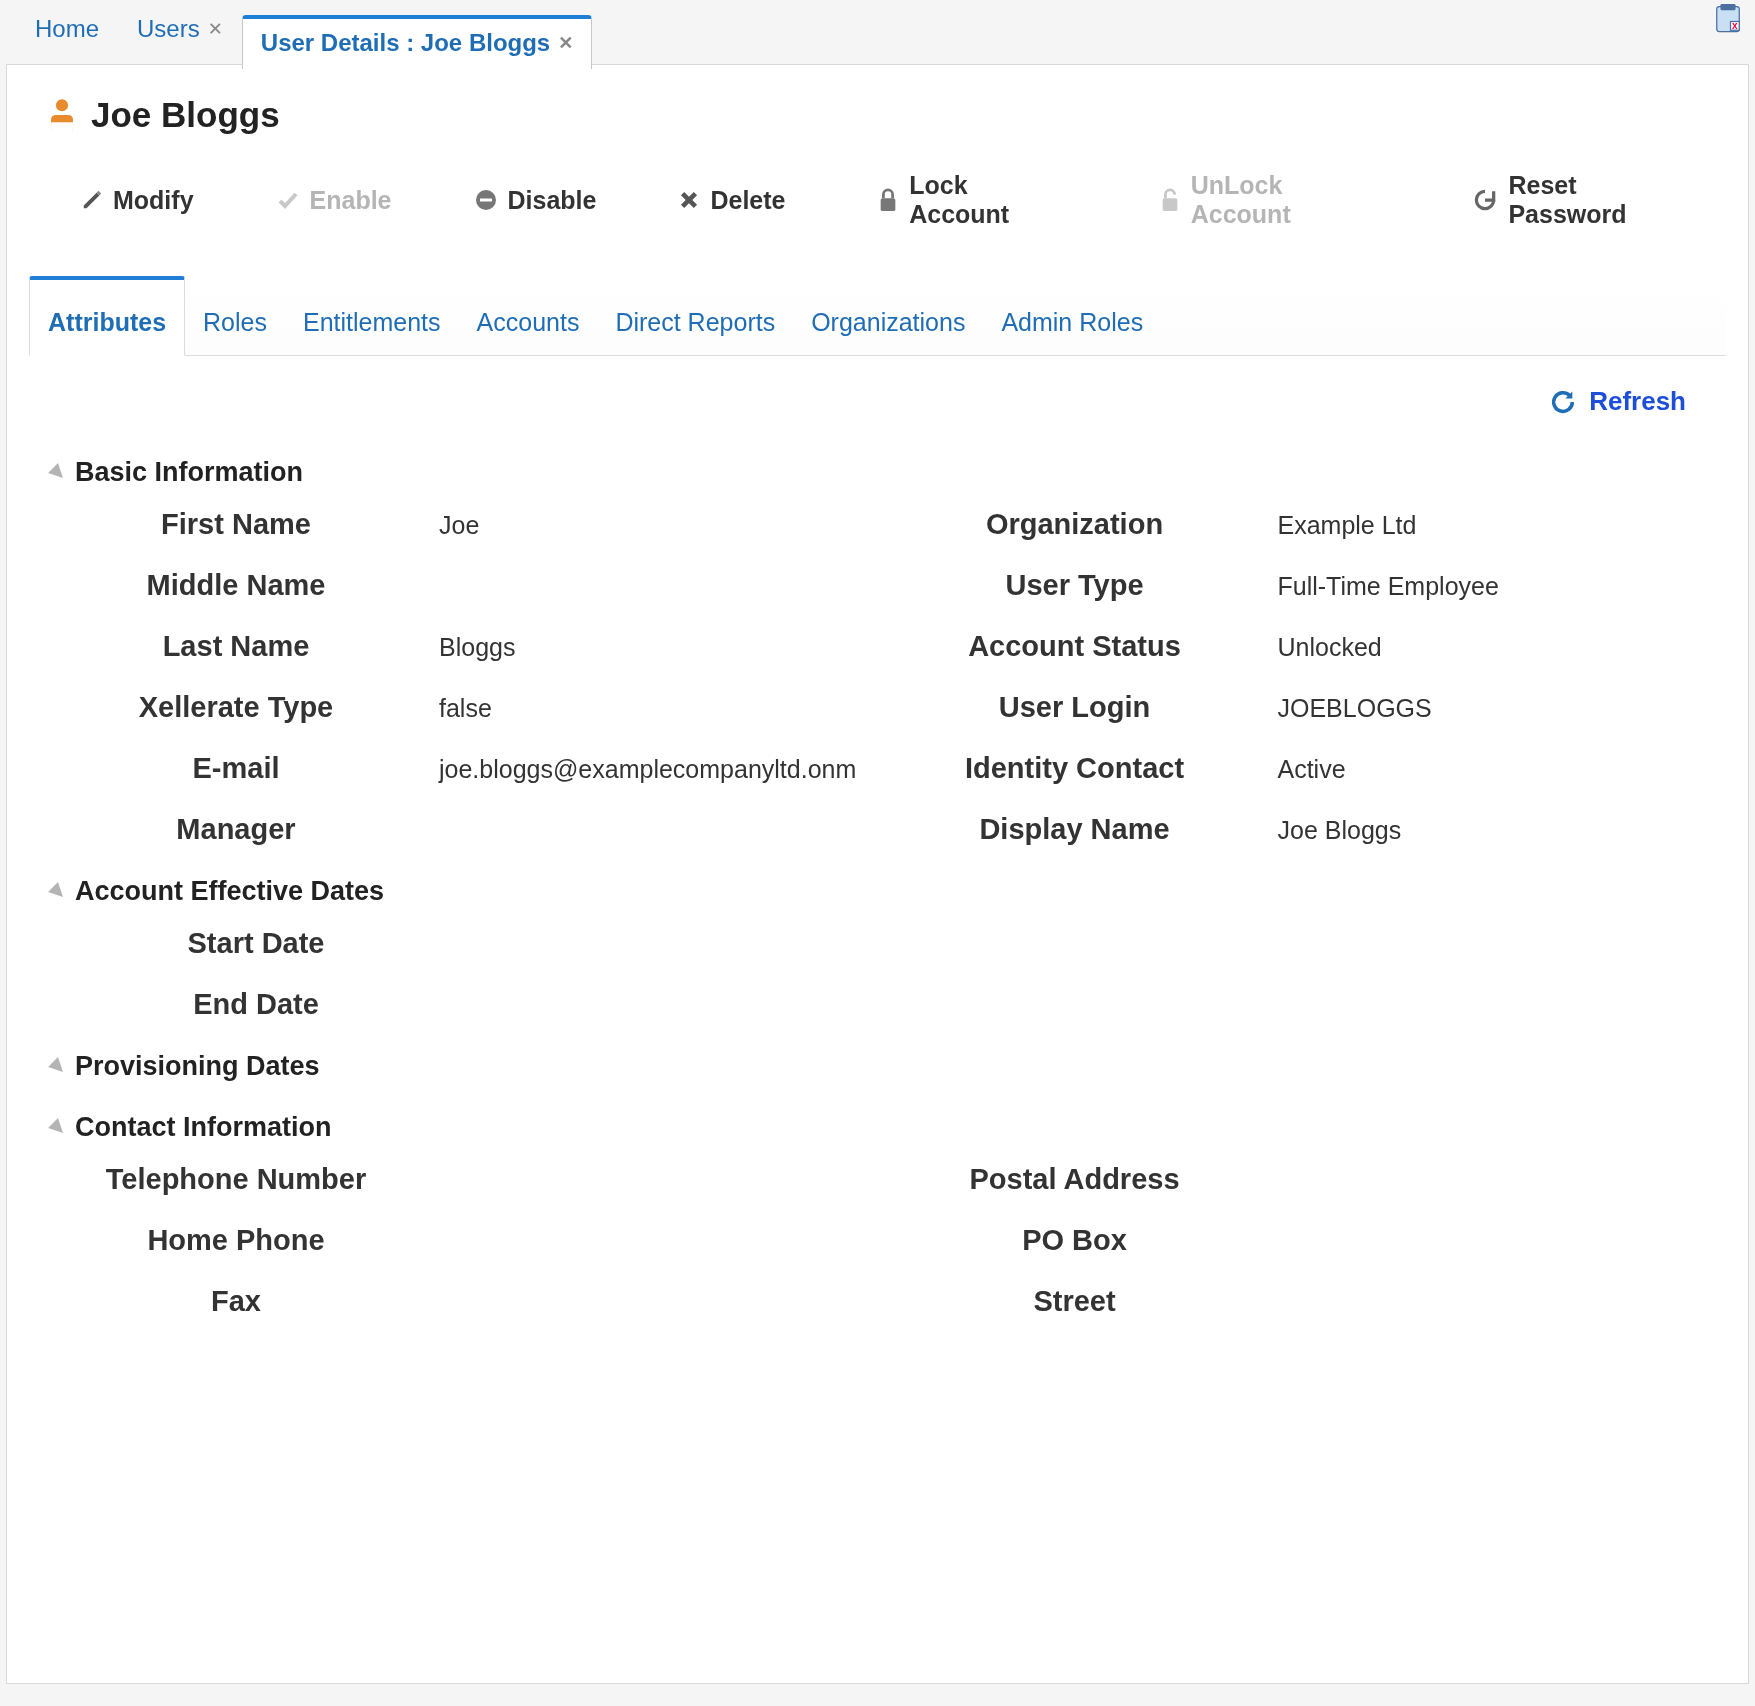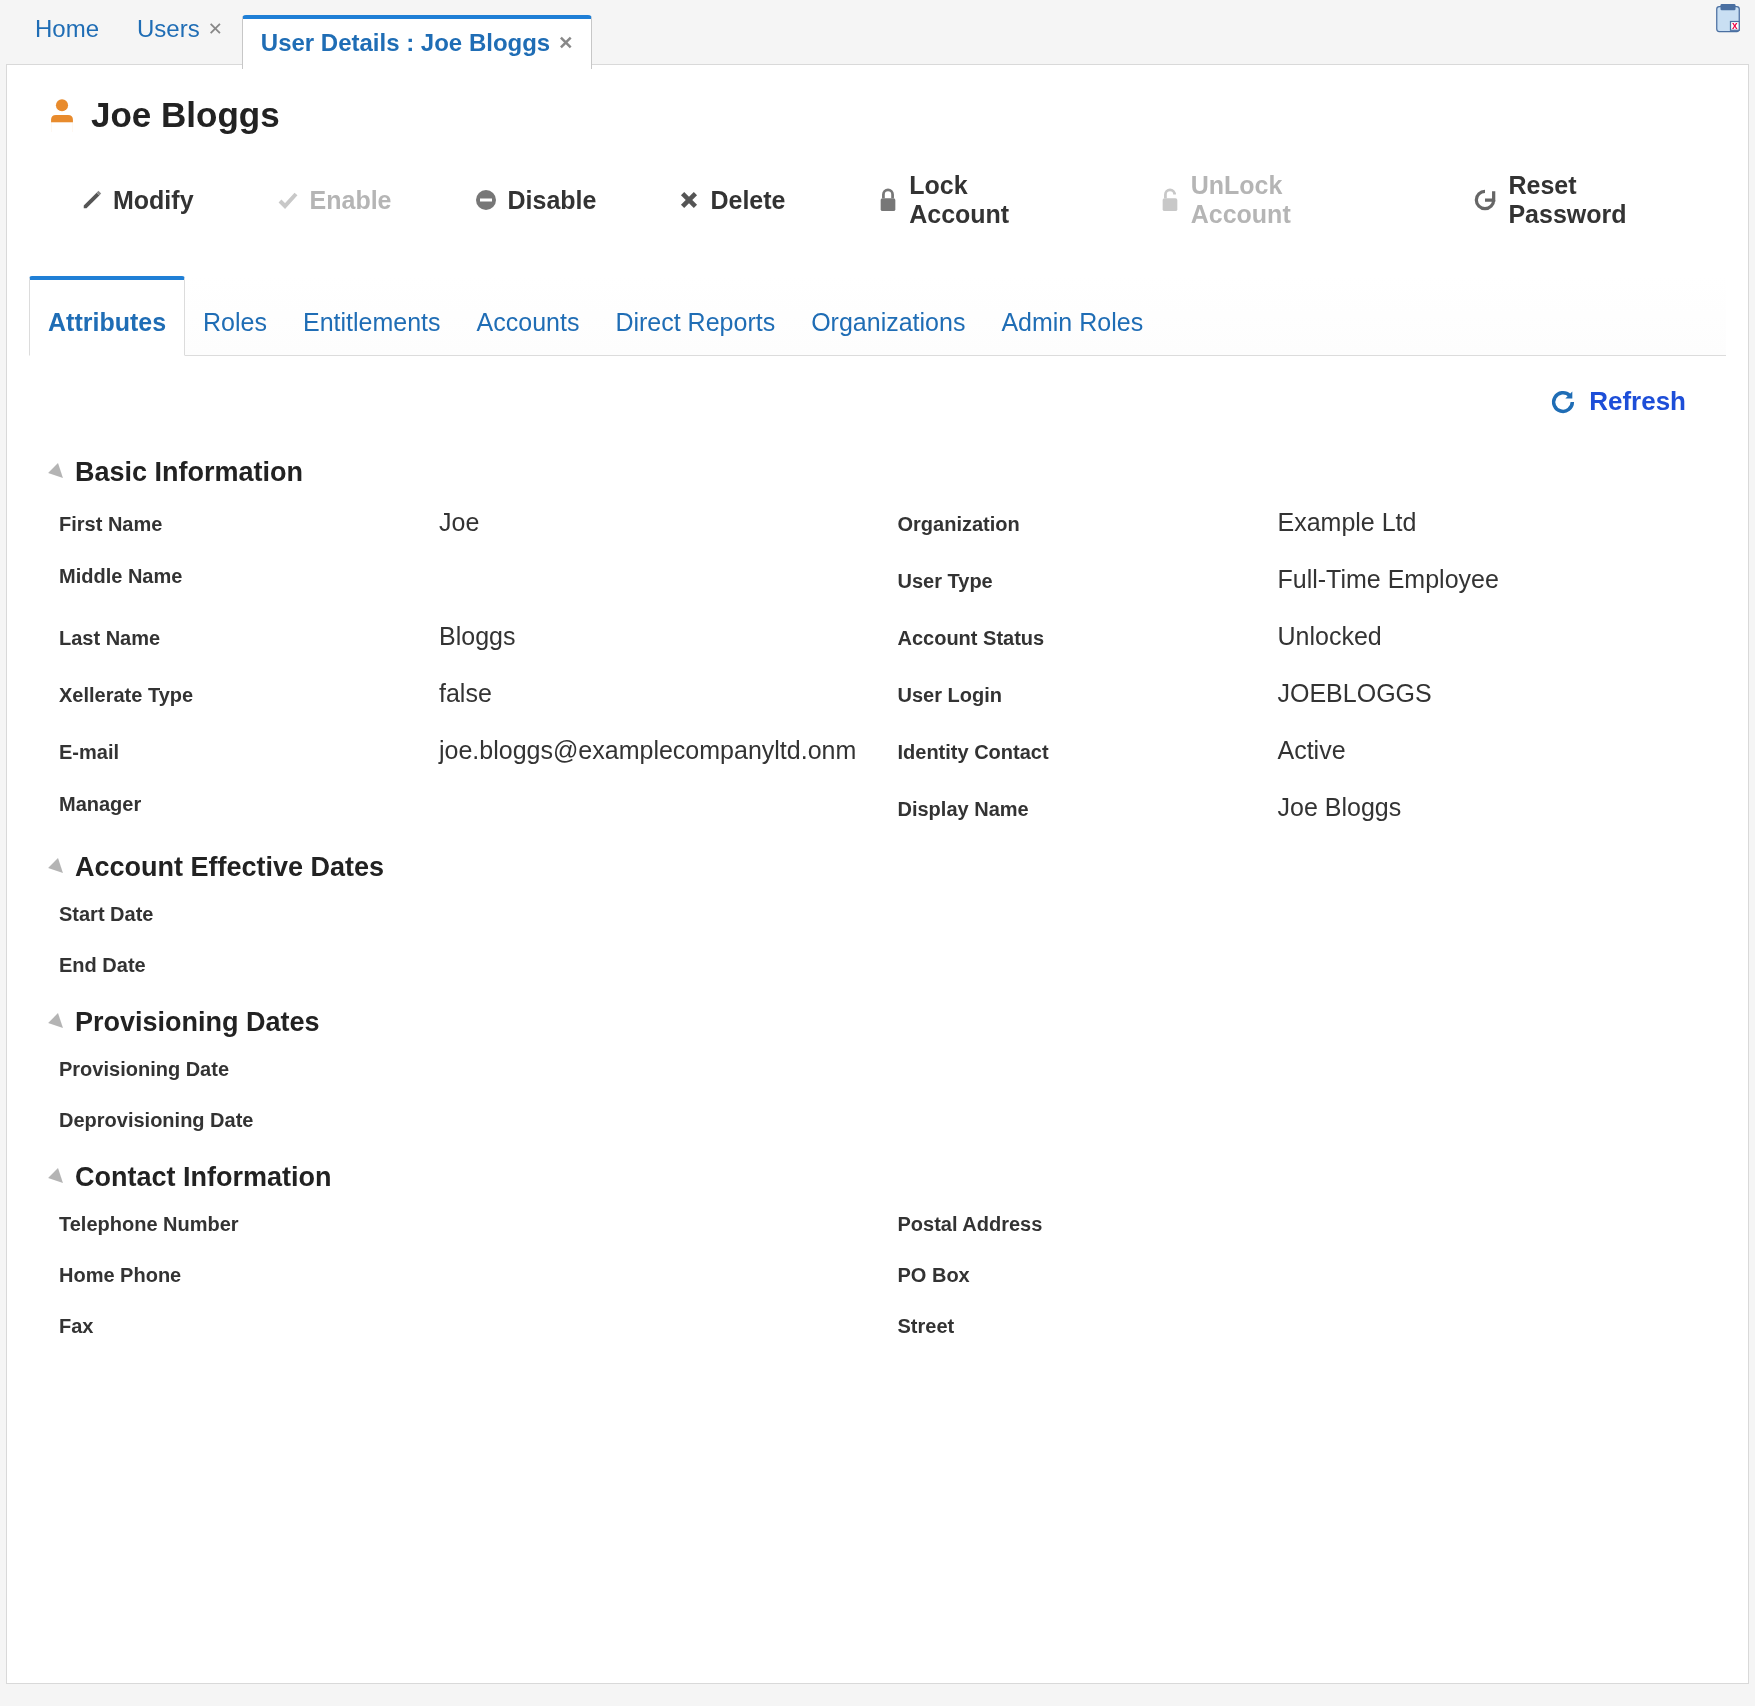--- a/index.html
+++ b/index.html
@@ -22,21 +22,21 @@
   .subtab { padding:28px 18px 18px 18px; font-size:25px; color:#1f6db5; cursor:pointer; }
   .subtab.active { font-weight:bold; border:1px solid #dcdcdc; border-top:4px solid #1f7fd6; border-bottom:1px solid #fff; border-radius:3px 3px 0 0; position:relative; top:1px; background:#fff; }
   .refresh-row { display:flex; justify-content:flex-end; padding:30px 40px 10px 0; }
   .refresh-btn { display:flex; align-items:center; gap:12px; font-size:26px; font-weight:bold; color:#1d4ed8; cursor:pointer; }
   .section-header { display:flex; align-items:center; gap:8px; margin:30px 0 20px 22px; }
   .section-header h2 { font-size:27px; font-weight:bold; margin:0; color:#222; }
   .disclosure-tri { width:0; height:0; border-left:14px solid #777; border-top:7px solid transparent; border-bottom:7px solid transparent; transform:rotate(45deg); opacity:.55; margin-right:2px; }
   .fields { display:grid; grid-template-columns: 1fr 1fr; column-gap:40px; row-gap:28px; padding:0 30px 0 30px; margin-bottom:20px; }
   .fields.single { grid-template-columns: 1fr; }
   .field { display:flex; align-items:baseline; }
-  .field .label { width:380px; text-align:left; font-size:20px; font-weight:bold; color:#333; padding-right:26px; }
+  .field .label { width:380px; text-align:center; font-size:29px; font-weight:bold; color:#333; padding-right:26px; }
   .field .value { font-size:25px; color:#333; }
   svg { display:block; }
 </style>
 </head>
 <body>
 
 <div class="app">
 
   <span class="clipboard-icon">
     <svg width="30" height="30" viewBox="0 0 24 24">
@@ -238,30 +238,20 @@
       <div class="field" style="width:50%;">
           <span class="label" style="width:420px;">End Date</span>
           <span class="value"></span>
         </div>
     </div>
 
     <div class="section-header">
       <span class="disclosure-tri"></span>
       <h2>Provisioning Dates</h2>
     </div>
-    <div class="fields single">
-      <div class="field" style="width:50%;">
-          <span class="label" style="width:420px;">Provisioning Date</span>
-          <span class="value"></span>
-        </div>
-      <div class="field" style="width:50%;">
-          <span class="label" style="width:420px;">Deprovisioning Date</span>
-          <span class="value"></span>
-        </div>
-    </div>
 
     <div class="section-header">
       <span class="disclosure-tri"></span>
       <h2>Contact Information</h2>
     </div>
     <div class="fields">
       <div class="field">
           <span class="label">Telephone Number</span>
           <span class="value"></span>
         </div>

